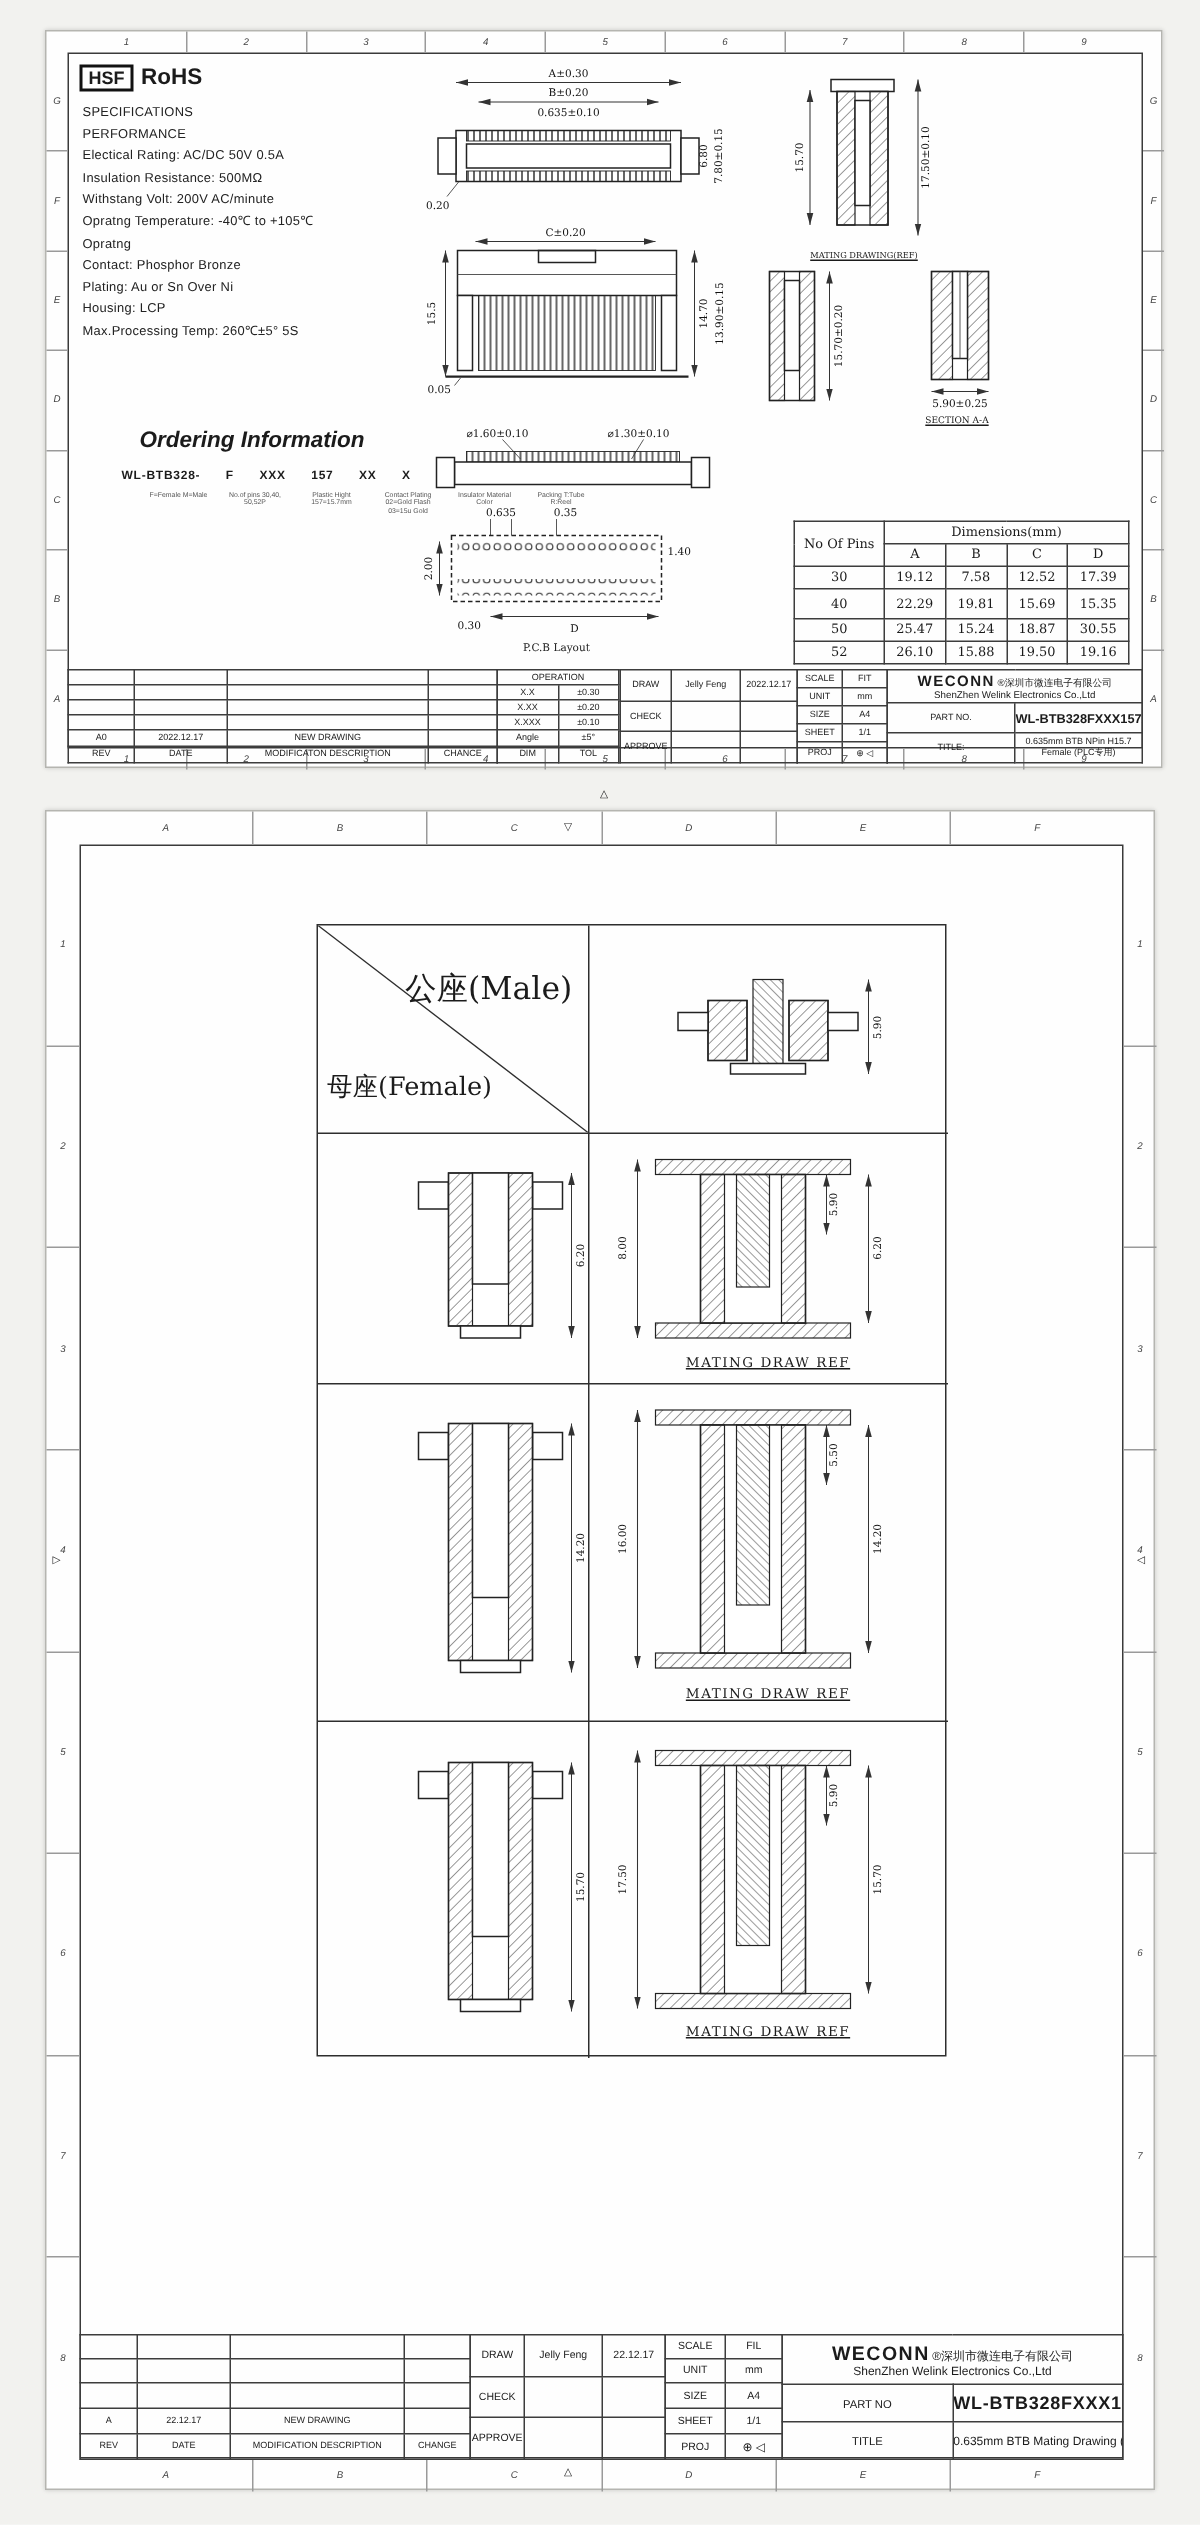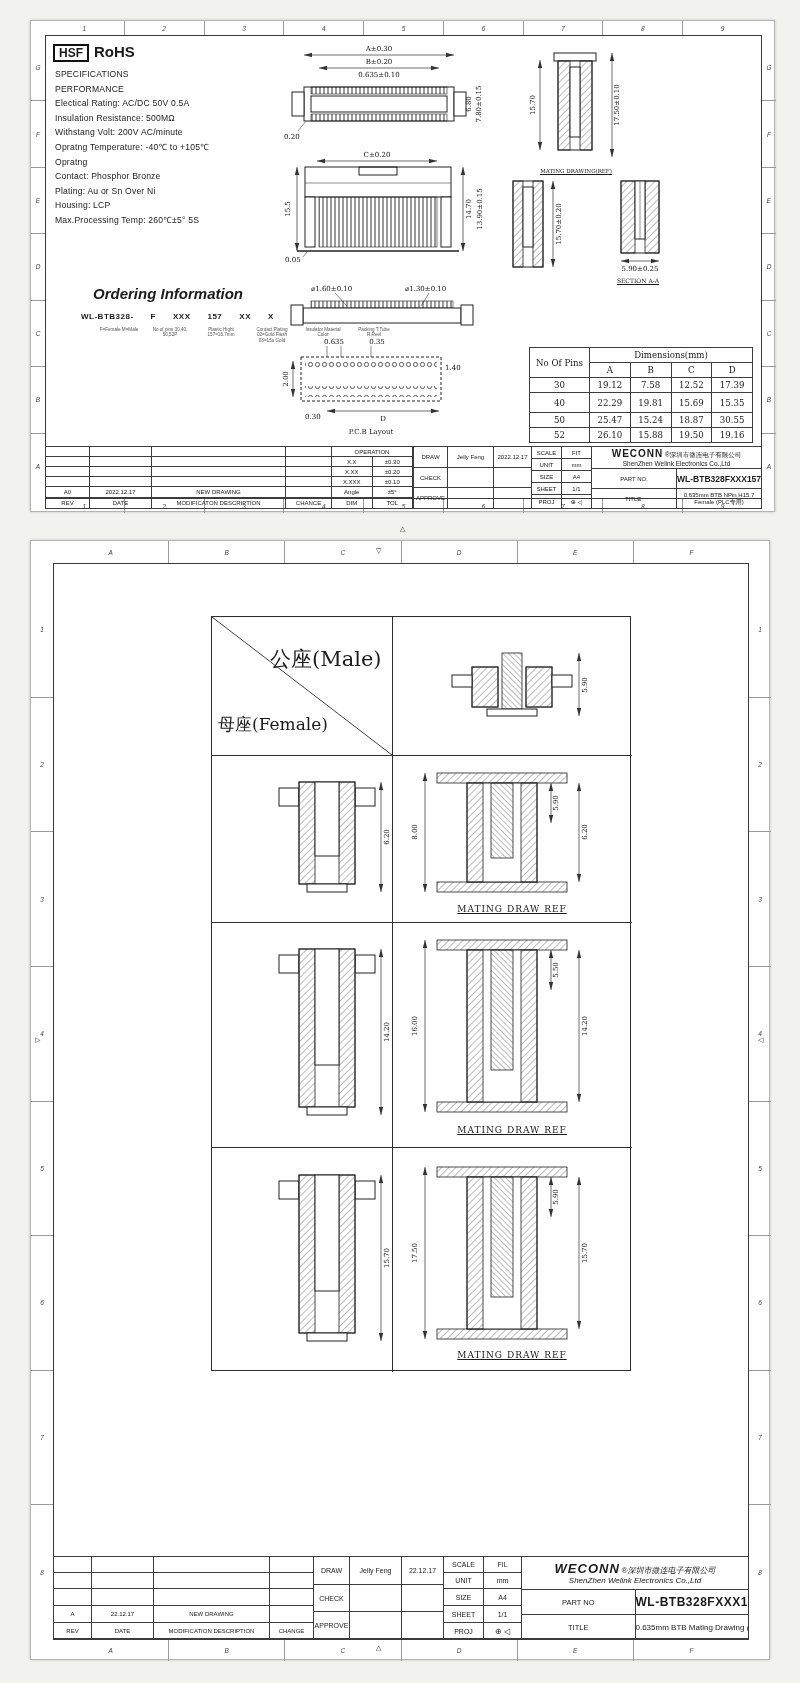--- a/index.html
+++ b/index.html
@@ -650,21 +650,21 @@
         </tr>
     <tr style="height:17px;">
           <td style="font-size:7px;">PROJ</td>
           <td style="font-size:8px;">⊕ ◁</td>
         </tr>
   </tbody>
     </table>
 
   <table class="tb" style="left:490px; top:1015px; width:228px;">
     <tbody>
-        <tr style="height:33px;font-style:italic;">
+        <tr style="height:33px;">
       <td colspan="2">
         <div class="brandrow">
           <div><span class="brand" style="font-size:13px;">WECONN</span> <span style="font-size:8px;">®深圳市微连电子有限公司</span></div>
           <div style="font-size:8px;">ShenZhen Welink Electronics Co.,Ltd</div>
         </div>
       </td>
     </tr>
     <tr style="height:25px;">
       <td style="width:58px; font-size:7.5px;">PART NO</td>
       <td style="width:170px; font-weight:bold; font-size:12px; letter-spacing:.5px;">WL-BTB328FXXX157XXXX0X</td>

